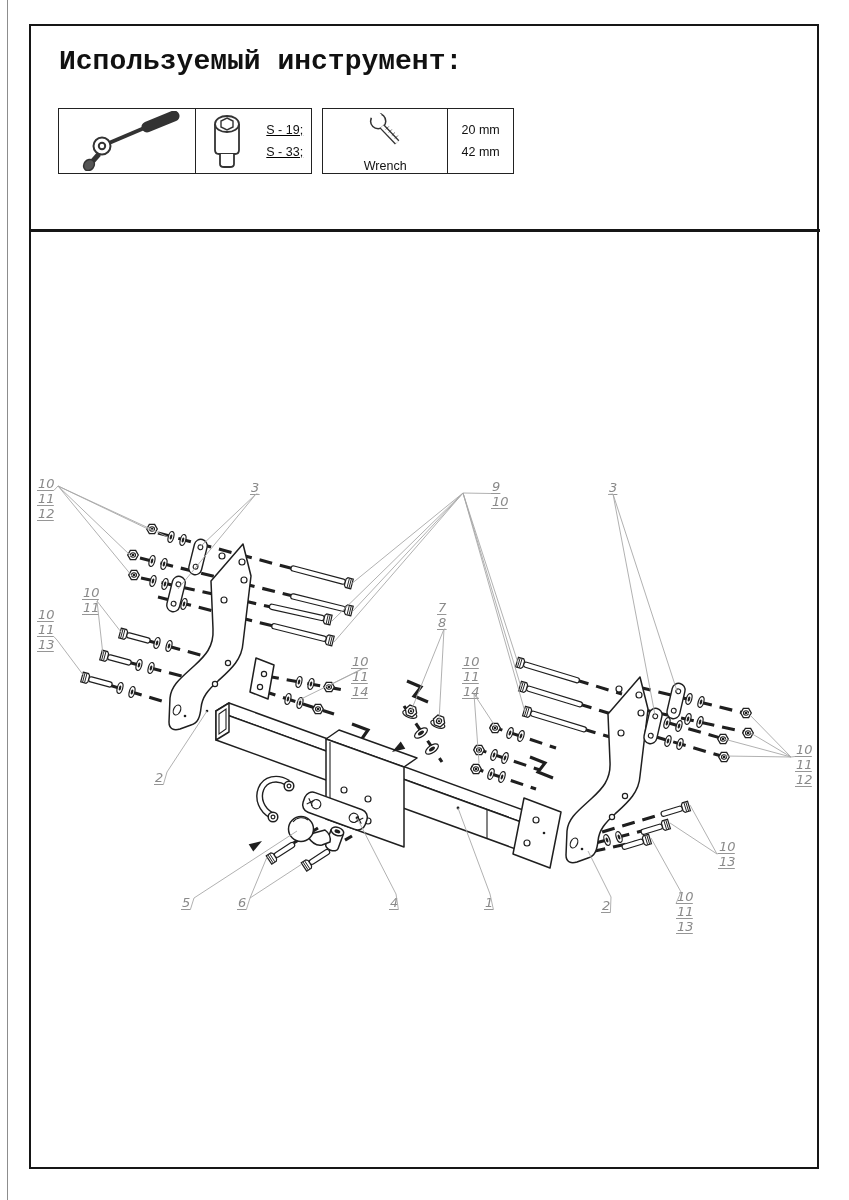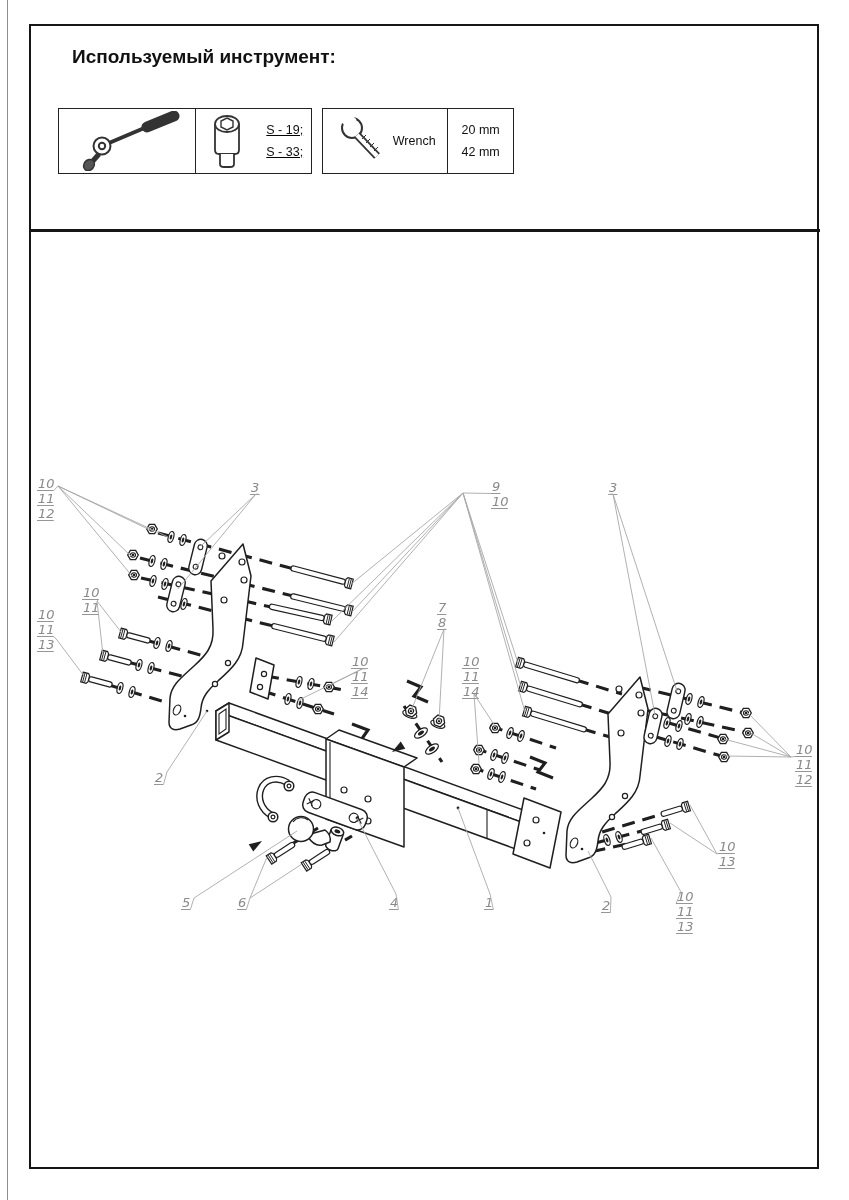--- a/index.html
+++ b/index.html
@@ -1,28 +1,28 @@
 <!DOCTYPE html>
 <html><head>
 <meta charset="utf-8">
 <style>
   html,body{margin:0;padding:0;background:#ffffff;}
   .page{position:relative;width:849px;height:1200px;background:#fff;overflow:hidden;
         font-family:"Liberation Sans",sans-serif;}
   .sheet-edge{position:absolute;left:7px;top:0;width:1px;height:1200px;background:#8d8d8d;}
   .frame{position:absolute;left:29px;top:24px;width:786px;height:1141px;border:2.5px solid #161616;}
   .divider{position:absolute;left:29px;top:229px;width:791px;height:3px;background:#161616;}
-  .title{position:absolute;left:72px;top:46px;font-size:19px;font-weight:bold;color:#111;}
+  .title{position:absolute;left:59px;top:46px;font-size:28px;font-weight:bold;color:#111;font-family:Liberation Mono, monospace;}
   .toolbox{position:absolute;display:flex;border:1.7px solid #222;background:#fff;}
   .tb1{left:58px;top:108px;width:252px;height:64px;}
   .tb2{left:322px;top:108px;width:190px;height:64px;}
   .cell{display:flex;align-items:center;justify-content:center;}
   .c-ratchet{width:137px;border-right:1.7px solid #222;}
   .c-socket{width:115px;gap:16px;text-decoration:underline;}
-  .c-wrench{width:125px;border-right:1.7px solid #222;gap:6px;}
+  .c-wrench{width:125px;border-right:1.7px solid #222;gap:6px;flex-direction:column;}
   .c-mm{width:65px;}
   .sizes{font-size:12.5px;color:#111;line-height:22px;white-space:pre;}
   .wlabel{font-size:12.5px;color:#111;}
   #diagram{position:absolute;left:0;top:0;width:849px;height:1200px;}
   .part{fill:#fff;stroke:#1f1f1f;stroke-width:1.5;stroke-linejoin:round;}
   .hole{fill:#fff;stroke:#1f1f1f;stroke-width:1.2;}
   .thin{stroke:#1f1f1f;stroke-width:1.1;fill:none;}
   .dot{fill:#1f1f1f;}
 </style>
 </head>

